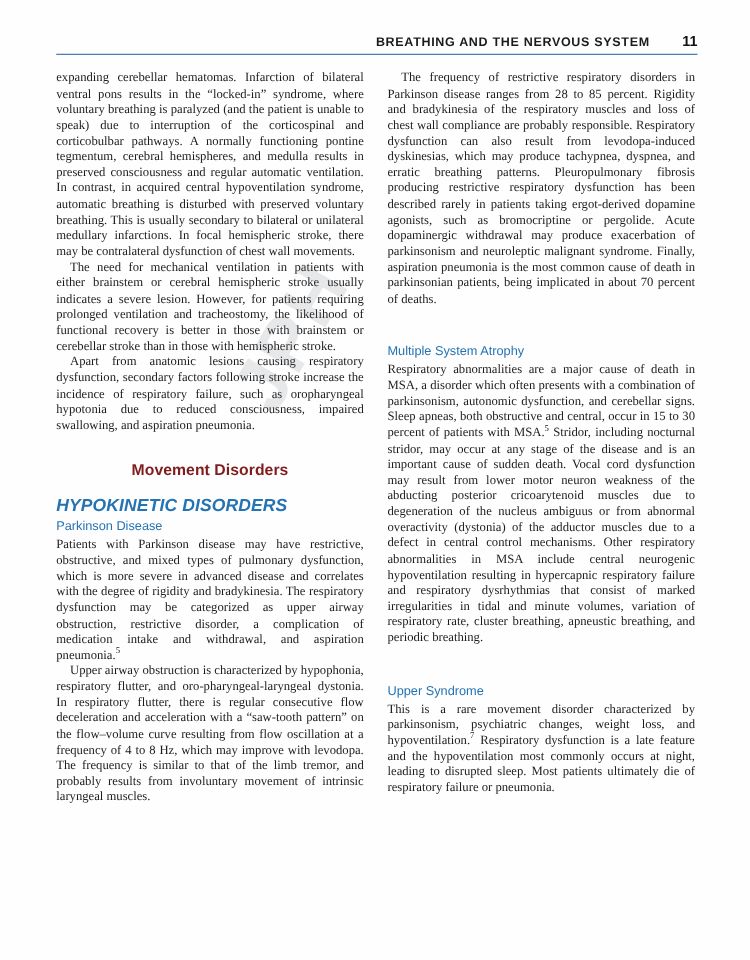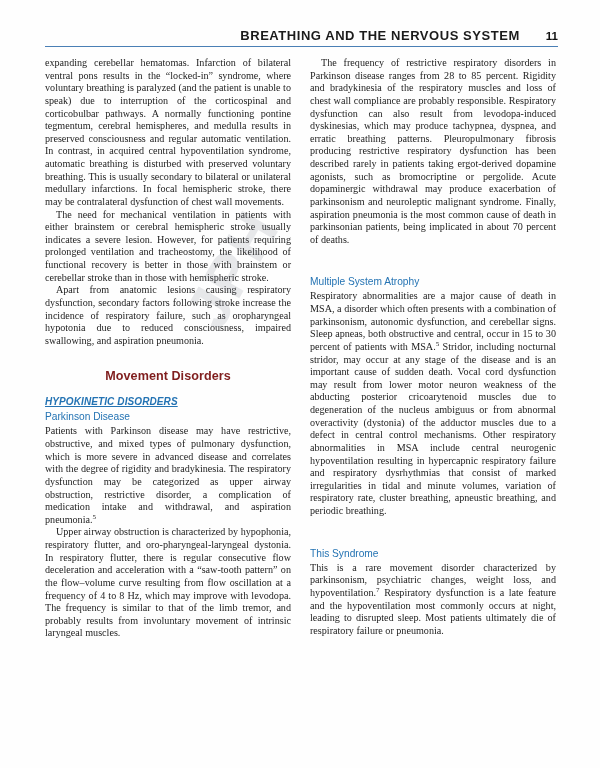--- a/index.html
+++ b/index.html
@@ -35,21 +35,21 @@
   }
   .rh-inner {
     display: flex;
     align-items: baseline;
     justify-content: flex-end;
     gap: 26px;
     padding-bottom: 3px;
   }
   .rh-title {
     font-family: "Liberation Sans", "DejaVu Sans", sans-serif;
-    font-size: 13px;
+    font-size: 10px;
     letter-spacing: 0.55px;
     font-weight: 600;
     color: #1b1b1b;
     text-transform: uppercase;
     white-space: nowrap;
   }
   .rh-page {
     font-family: "Liberation Sans", "DejaVu Sans", sans-serif;
     font-size: 11.5px;
     font-weight: 700;
@@ -102,29 +102,28 @@
     font-family: "Liberation Sans", "DejaVu Sans", sans-serif;
     font-size: 12.6px;
     font-weight: 700;
     color: #7f1d1d;
     text-align: center;
     margin: 22px 0 13px 0;
     letter-spacing: 0.05px;
   }
   .h-smallcaps {
     font-family: "Liberation Sans", "DejaVu Sans", sans-serif;
-    font-size: 10px;
+    font-size: 14px;
     font-weight: 700;
     font-style: italic;
     color: #2473b3;
     font-variant: small-caps;
     text-transform: uppercase;
     letter-spacing: 0.1px;
     margin: 0 0 4px 0;
-    text-decoration: underline;
   }
   .h-sub {
     font-family: "Liberation Sans", "DejaVu Sans", sans-serif;
     font-size: 10.2px;
     font-weight: 400;
     color: #2473b3;
     margin: 0 0 3px 0;
   }
   .h-sub.spaced-top-lg { margin-top: 30px; }
 
@@ -179,19 +178,19 @@
       <p class="indent">Upper airway obstruction is characterized by hypophonia, respiratory flutter, and oro-pharyngeal-laryngeal dystonia. In respiratory flutter, there is regular consecutive flow deceleration and acceleration with a “saw-tooth pattern” on the flow–volume curve resulting from flow oscillation at a frequency of 4 to 8 Hz, which may improve with levodopa. The frequency is similar to that of the limb tremor, and probably results from involuntary movement of intrinsic laryngeal muscles.</p>
     </div>
 
     <div class="col">
       <p class="indent">The frequency of restrictive respiratory disorders in Parkinson disease ranges from 28 to 85 percent. Rigidity and bradykinesia of the respiratory muscles and loss of chest wall compliance are probably responsible. Respiratory dysfunction can also result from levodopa-induced dyskinesias, which may produce tachypnea, dyspnea, and erratic breathing patterns. Pleuropulmonary fibrosis producing restrictive respiratory dysfunction has been described rarely in patients taking ergot-derived dopamine agonists, such as bromocriptine or pergolide. Acute dopaminergic withdrawal may produce exacerbation of parkinsonism and neuroleptic malignant syndrome. Finally, aspiration pneumonia is the most common cause of death in parkinsonian patients, being implicated in about 70 percent of deaths.</p>
 
       <div class="h-sub spaced-top-lg">Multiple System Atrophy</div>
 
       <p class="noindent"><span>Respiratory abnormalities are a major cause of death in MSA, a disorder which often presents with a combination of parkinsonism, autonomic dysfunction, and cerebellar signs. Sleep apneas, both obstructive and central, occur in 15 to 30 percent of patients with MSA.</span><sup>5</sup><span> Stridor, including nocturnal stridor, may occur at any stage of the disease and is an important cause of sudden death. Vocal cord dysfunction may result from lower motor neuron weakness of the abducting posterior cricoarytenoid muscles due to degeneration of the nucleus ambiguus or from abnormal overactivity (dystonia) of the adductor muscles due to a defect in central control mechanisms. Other respiratory abnormalities in MSA include central neurogenic hypoventilation resulting in hypercapnic respiratory failure and respiratory dysrhythmias that consist of marked irregularities in tidal and minute volumes, variation of respiratory rate, cluster breathing, apneustic breathing, and periodic breathing.</span></p>
 
-      <div class="h-sub spaced-top-lg">This Syndrome</div>
+      <div class="h-sub spaced-top-lg">Upper Syndrome</div>
 
       <p class="noindent"><span>This is a rare movement disorder characterized by parkinsonism, psychiatric changes, weight loss, and hypoventilation.</span><sup>7</sup><span> Respiratory dysfunction is a late feature and the hypoventilation most commonly occurs at night, leading to disrupted sleep. Most patients ultimately die of respiratory failure or pneumonia.</span></p>
     </div>
 
   </div>
 </div>
 
 </body></html>

